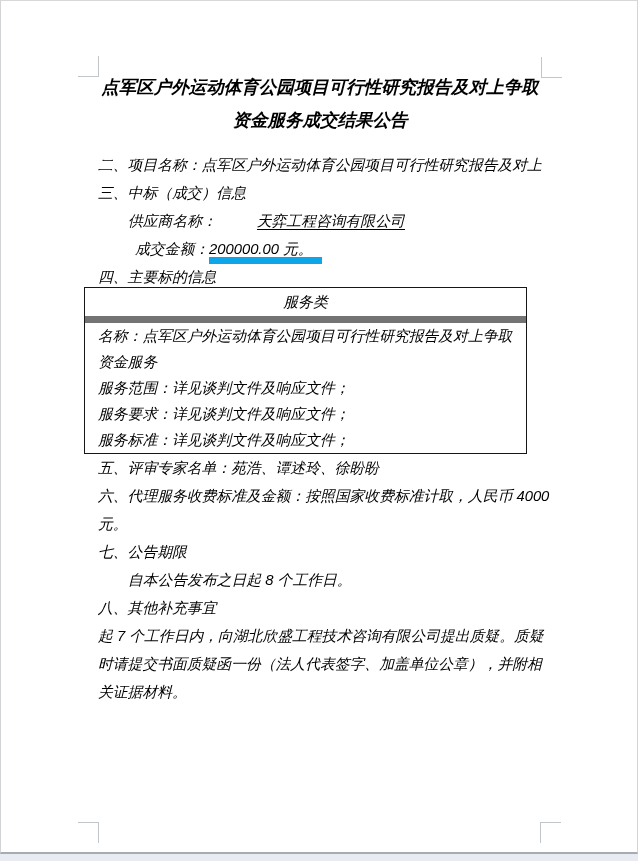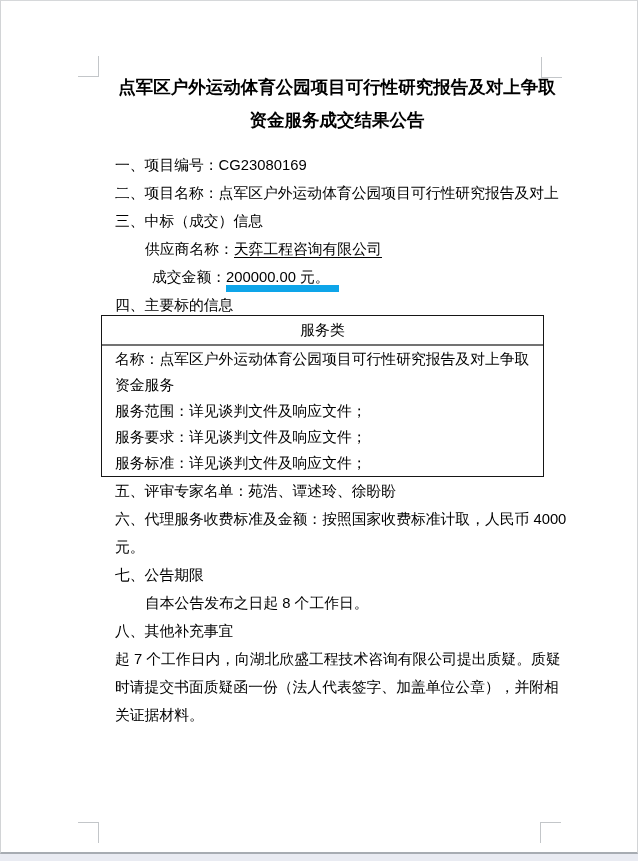--- a/index.html
+++ b/index.html
@@ -26,60 +26,62 @@
   }
   
   .cropmark { position: absolute; width: 20px; height: 20px; }
   .cropmark.tl { left: 77px; top: 55px;  border-right: 1px solid #c3c6c9; border-bottom: 1px solid #c3c6c9; }
   .cropmark.tr { left: 540px; top: 56px; border-left: 1px solid #c3c6c9;  border-bottom: 1px solid #c3c6c9; }
   .cropmark.bl { left: 77px; top: 821px; border-right: 1px solid #c3c6c9; border-top: 1px solid #c3c6c9; }
   .cropmark.br { left: 539px; top: 821px; border-left: 1px solid #c3c6c9;  border-top: 1px solid #c3c6c9; }
 
   .content {
     position: absolute;
-    left: 114px; top: 70px;
+    left: 97px; top: 70px;
     width: 444px;
+    font-style: italic;
   }
   .title-line {
     text-align: center;
     font-weight: bold;
     font-size: 17.5px;
     line-height: 33px;
     height: 33px;
     white-space: nowrap;
   }
   .spacer { height: 14px; }
   .line {
     font-size: 14.8px;
     line-height: 28px;
     height: 28px;
     white-space: nowrap;
   }
   .indent-2 { padding-left: 30px; }
   .indent-2b { padding-left: 37px; }
   .uline {
     border-bottom: 1px solid #000;
+    margin-left: 40px;
   }
   .uline-ext {
     border-bottom: 7px solid #0ea5e9;
     padding-right: 9px;
   }
   .subject-table {
     box-sizing: border-box;
     margin-left: -14px;
     margin-top: -4px;
     width: 443px;
     border: 1px solid #161616;
   }
   .subject-table .thead {
     text-align: center;
     font-size: 14.8px;
     line-height: 28px;
     height: 28px;
-    border-bottom: 2px solid #737373;
+    border-bottom: 7px solid #737373;
     white-space: nowrap;
   }
   .subject-table .trow {
     font-size: 14.8px;
     line-height: 26px;
     height: 26px;
     padding-left: 13px;
     white-space: nowrap;
   }
 </style>
@@ -94,21 +96,20 @@
     <div class="cropmark bl"></div>
     <div class="cropmark br"></div>
 
     <div class="content">
 
       <div class="title-line">点军区户外运动体育公园项目可行性研究报告及对上争取</div>
       <div class="title-line">资金服务成交结果公告</div>
 
       <div class="spacer"></div>
 
-      <div class="line">一、项目编号：CG23080169</div>
       <div class="line">二、项目名称：点军区户外运动体育公园项目可行性研究报告及对上</div>
       <div class="line">三、中标（成交）信息</div>
 
       <div class="line indent-2">
         <span>供应商名称：</span><span class="uline">天弈工程咨询有限公司</span>
       </div>
       <div class="line indent-2b">
         <span>成交金额：</span><span class="uline-ext">200000.00 元。</span>
       </div>
 

